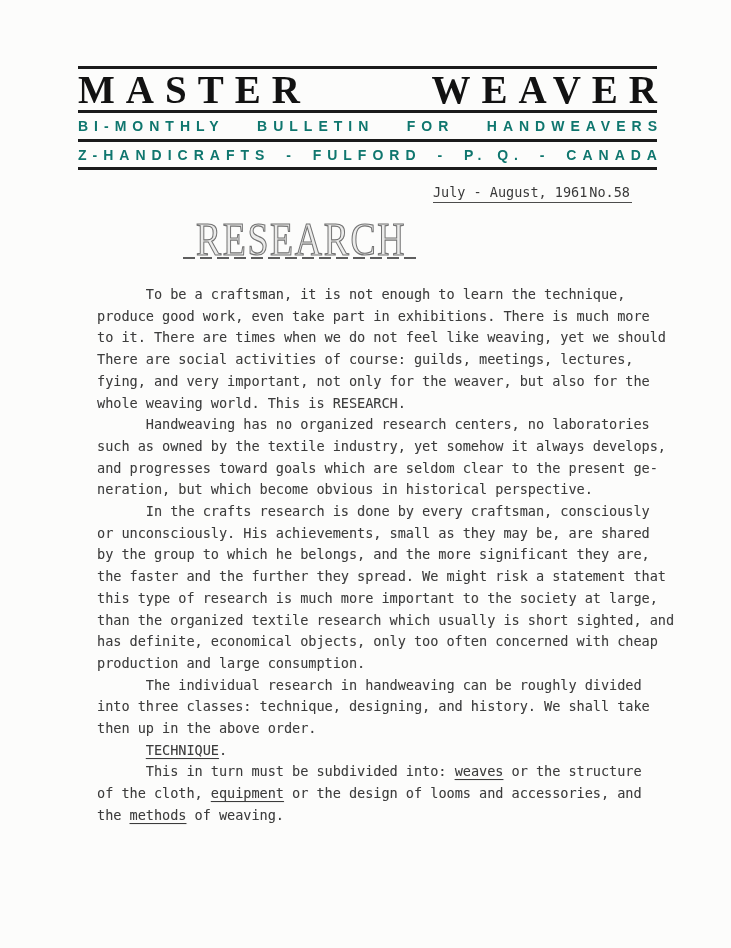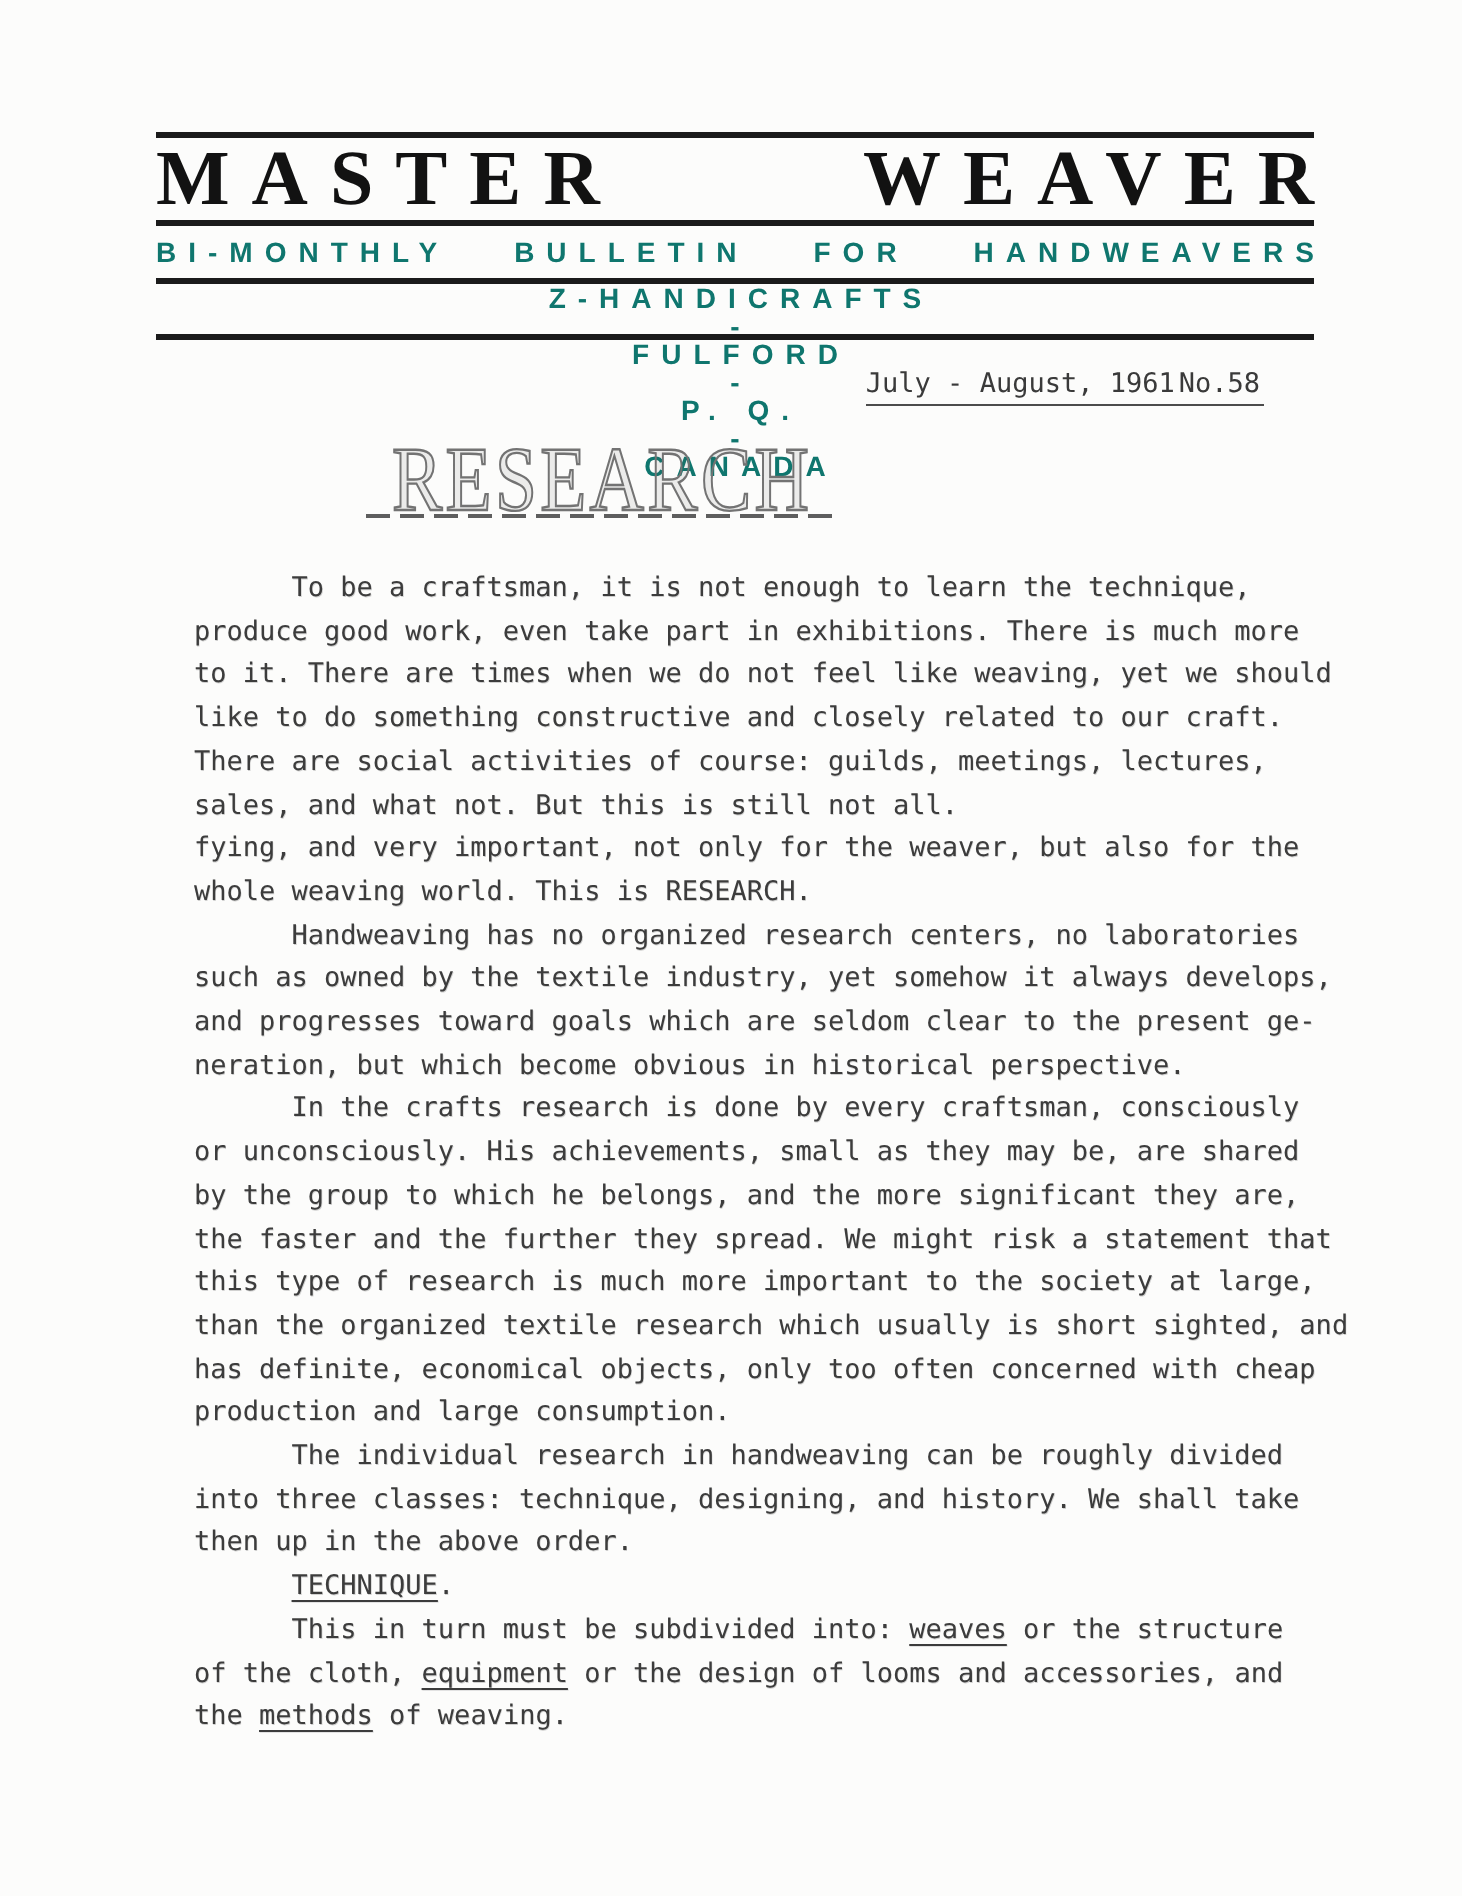--- a/index.html
+++ b/index.html
@@ -24,21 +24,21 @@
     font-weight:bold;font-size:39px;color:#121212;line-height:1;
   }
   .masthead-title span{letter-spacing:11px;margin-right:-11px;white-space:nowrap;}
   .masthead-row{
     position:absolute;left:78px;width:579px;
     display:flex;justify-content:space-between;align-items:center;
     font-family:"Liberation Sans",sans-serif;
     font-weight:bold;color:#0f766e;font-size:14px;line-height:1;
   }
   .masthead-sub{top:113px;height:26px;}
-  .masthead-addr{top:142px;height:25px;flex-direction:column;}
+  .masthead-addr{top:142px;height:25px;}
   .masthead-row span{letter-spacing:6px;margin-right:-6px;white-space:nowrap;}
   
   .issue-line{
     position:absolute;left:97px;right:99px;top:184px;
     display:flex;justify-content:flex-end;
     font-size:13.5px;color:#3a3a3a;
   }
   .issue-line span{
     border-bottom:1px solid #4c4c4c;
     padding:0 2px 2px 0;
@@ -109,23 +109,21 @@
     <span>No.58</span>
   </div>
 
   <div class="article-heading">RESEARCH</div>
   <div class="heading-underline"></div>
 
   <div class="article-body">
       <div class="line">      To be a craftsman, it is not enough to learn the technique,</div>
       <div class="line">produce good work, even take part in exhibitions. There is much more</div>
       <div class="line">to it. There are times when we do not feel like weaving, yet we should</div>
-      <div class="line">like to do something constructive and closely related to our craft.</div>
       <div class="line">There are social activities of course: guilds, meetings, lectures,</div>
-      <div class="line">sales, and what not. But this is still not all.</div>
       <div class="line">fying, and very important, not only for the weaver, but also for the</div>
       <div class="line">whole weaving world. This is RESEARCH.</div>
       <div class="line">      Handweaving has no organized research centers, no laboratories</div>
       <div class="line">such as owned by the textile industry, yet somehow it always develops,</div>
       <div class="line">and progresses toward goals which are seldom clear to the present ge-</div>
       <div class="line">neration, but which become obvious in historical perspective.</div>
       <div class="line">      In the crafts research is done by every craftsman, consciously</div>
       <div class="line">or unconsciously. His achievements, small as they may be, are shared</div>
       <div class="line">by the group to which he belongs, and the more significant they are,</div>
       <div class="line">the faster and the further they spread. We might risk a statement that</div>

